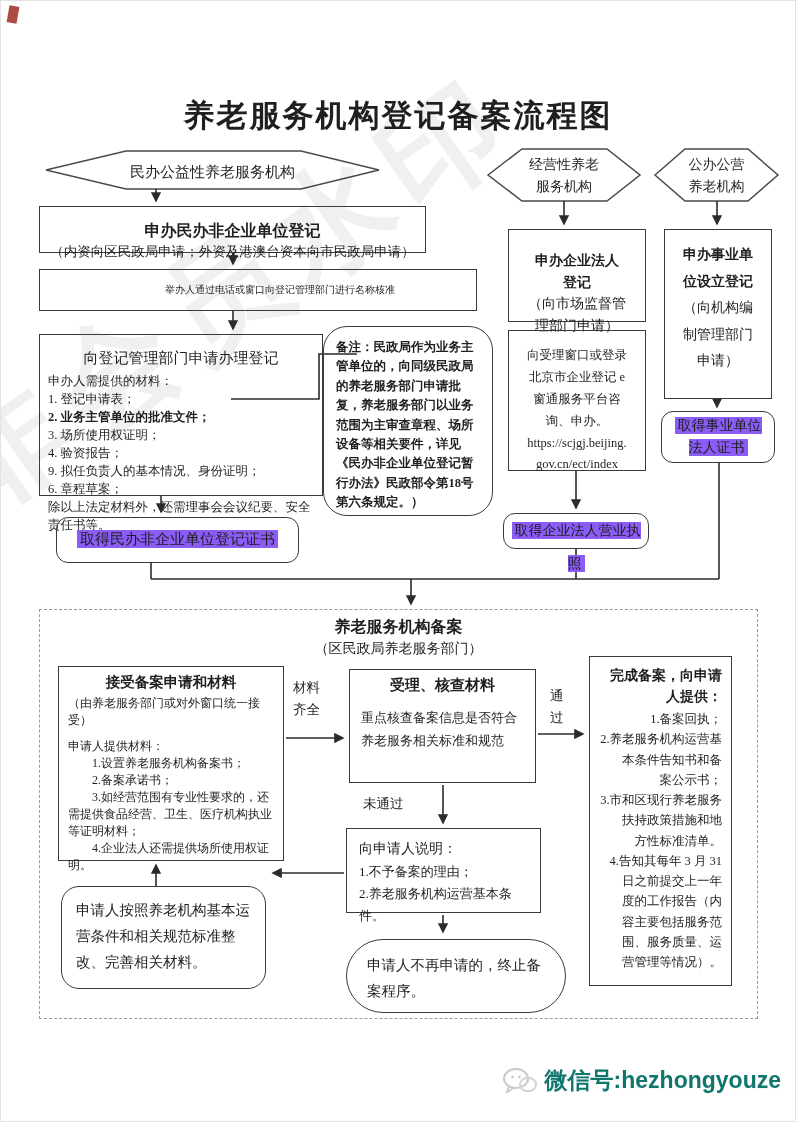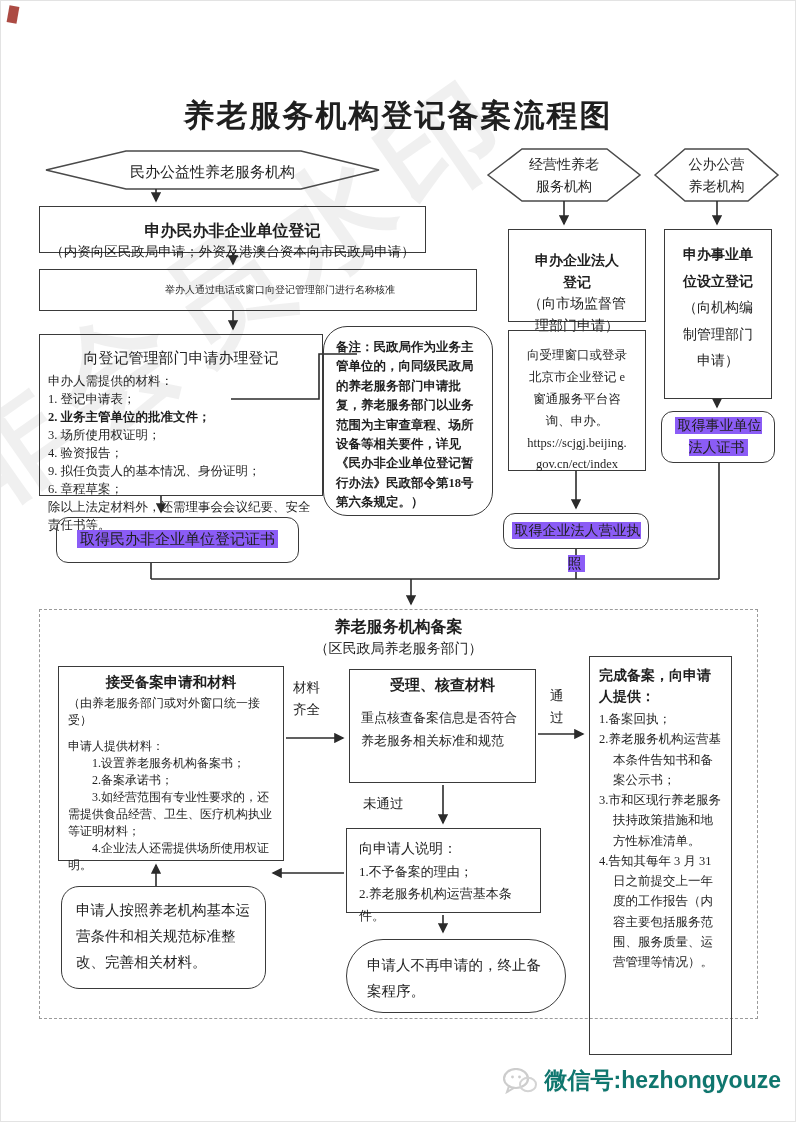--- a/index.html
+++ b/index.html
@@ -160,21 +160,21 @@
 齐全</div>
   <div class="edge-label" style="left:549px;top:684px;">通
 过</div>
   <div class="edge-label" style="left:362px;top:792px;">未通过</div>
 
   <div class="box" style="left:348px;top:668px;width:187px;height:114px;padding:6px 11px;">
     <div class="ctr b" style="font-size:15px;">受理、核查材料</div>
     <div style="font-size:13px;line-height:1.75;margin-top:12px;">重点核查备案信息是否符合养老服务相关标准和规范</div>
   </div>
 
-  <div class="box" style="left:588px;top:655px;width:143px;height:399px;padding:8px 9px;font-size:12.5px;line-height:1.62;">
+  <div class="box" style="left:588px;top:655px;width:143px;height:330px;padding:8px 9px;font-size:12.5px;line-height:1.62;text-align:right;">
     <div class="b" style="font-size:14px;line-height:1.5;margin-bottom:2px;">完成备案，向申请人提供：</div>
     <p class="item">1.备案回执；</p>
     <p class="item">2.养老服务机构运营基本条件告知书和备案公示书；</p>
     <p class="item">3.市和区现行养老服务扶持政策措施和地方性标准清单。</p>
     <p class="item">4.告知其每年 3 月 31 日之前提交上一年度的工作报告（内容主要包括服务范围、服务质量、运营管理等情况）。</p>
   </div>
 
   <div class="box" style="left:345px;top:827px;width:195px;height:85px;padding:8px 12px;font-size:14px;line-height:1.7;">
     <p>向申请人说明：</p>
     <p style="font-size:13px;">1.不予备案的理由；</p>

